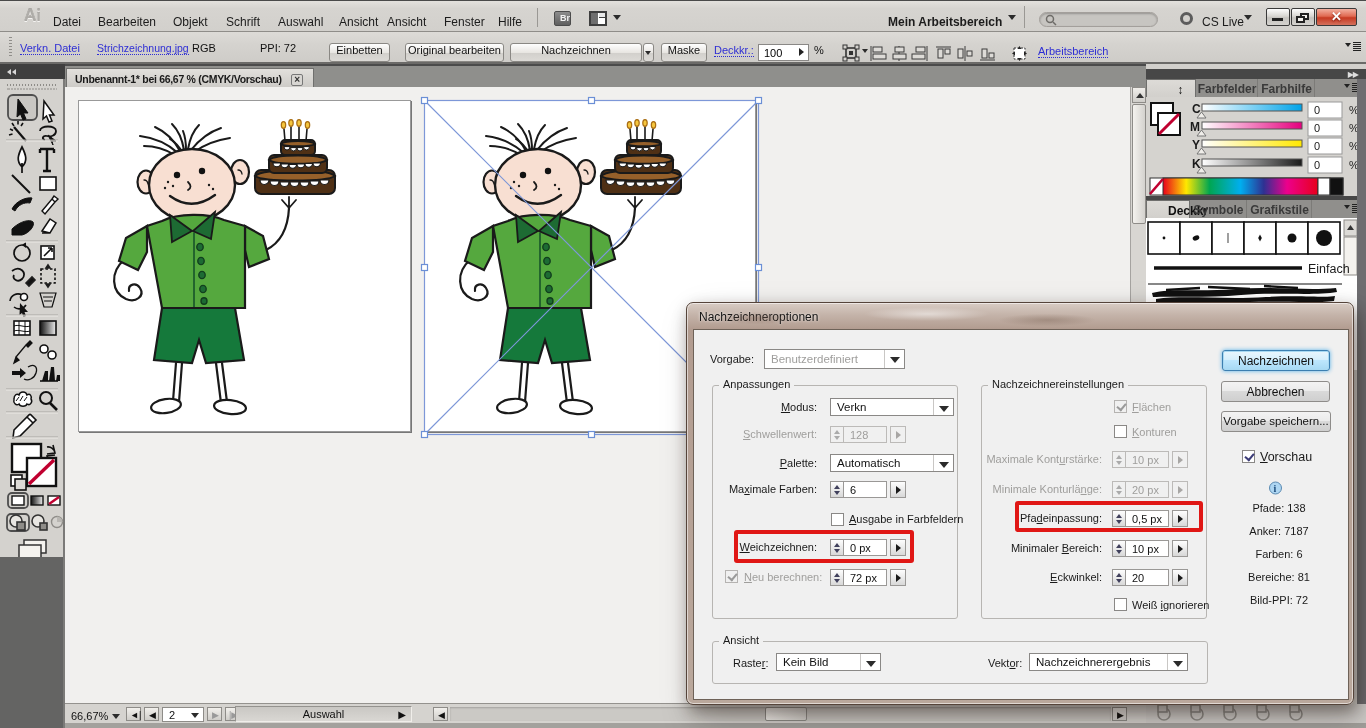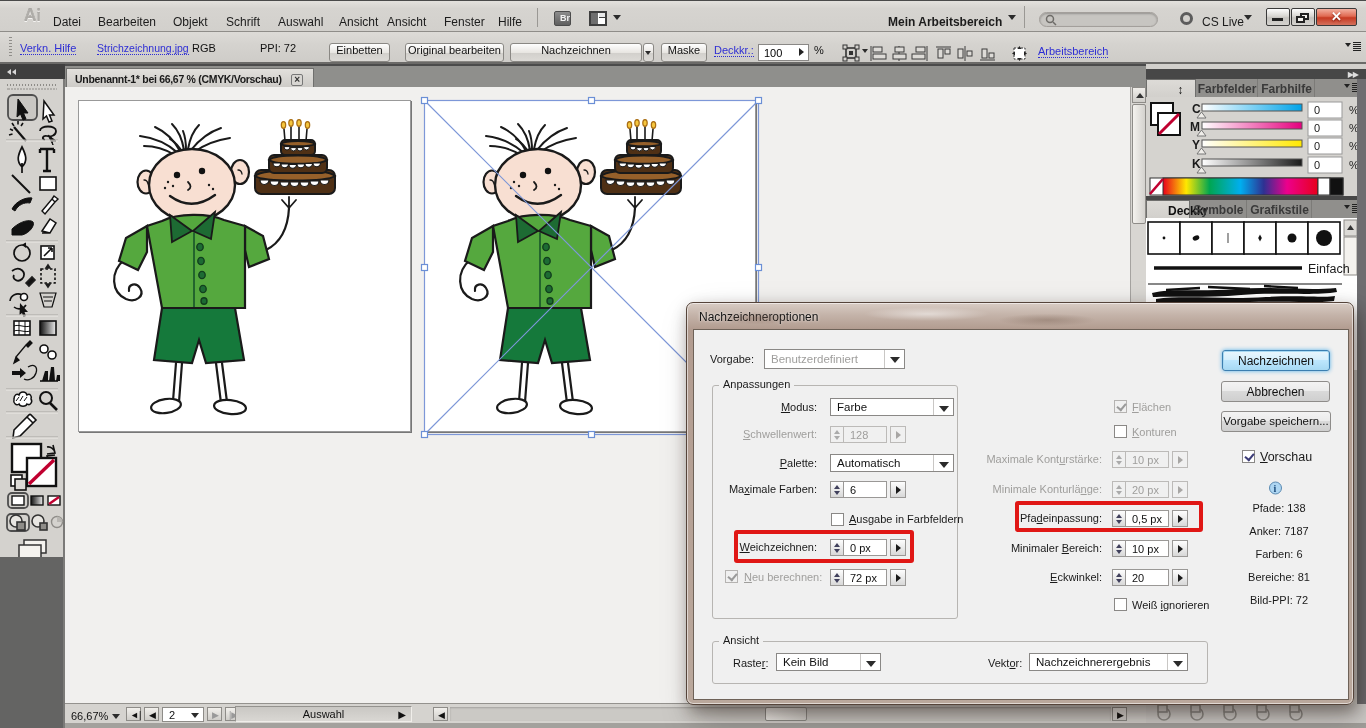--- a/index.html
+++ b/index.html
@@ -121,21 +121,21 @@
       </div>
  <div class="wbtn" style="left:1291px;width:24px">
    <div style="position:absolute;left:8px;top:4px;width:9px;height:7px;border:2px solid #222;background:#f4f2ee"></div>
    <div style="position:absolute;left:4px;top:7px;width:9px;height:7px;border:2px solid #222;background:#f4f2ee"></div>
  </div>
  <div class="wbtn" style="left:1316px;width:41px;background:linear-gradient(180deg,#f2b0a0 0,#e06a52 45%,#c63a22 55%,#d4715c 100%);color:#fff;font-weight:bold;font-size:13px;text-align:center;line-height:16px;text-shadow:0 1px 2px #7a1608">✕</div>
 </div>
 
 <div class="abs" id="controlbar">
  <div style="position:absolute;left:9px;top:5px;width:3px;height:20px;background:repeating-linear-gradient(180deg,#908e8a 0,#908e8a 1px,transparent 1px,transparent 3px)"></div>
- <span class="link" style="left:20px;top:10px">Verkn. Hilfe</span>
+ <span class="link" style="left:20px;top:10px">Verkn. Datei</span>
  <span class="link" style="left:97px;top:10px;font-size:10.5px">Strichzeichnung.jpg</span>
  <span class="ctxt" style="left:192px;top:10px">RGB</span>
  <span class="ctxt" style="left:260px;top:10px">PPI: 72</span>
  <div class="cbtn" style="left:329px;width:61px">Einbetten</div>
  <div class="cbtn" style="left:405px;width:99px">Original bearbeiten</div>
  <div class="cbtn" style="left:510px;width:132px">Nachzeichnen</div>
  <div class="cbtn" style="left:643px;width:11px">
         <div class="dtri" style="position:absolute;left:1px;top:7px;border-left-width:3px;border-right-width:3px;border-top-width:4px"></div>
       </div>
  <div class="cbtn" style="left:661px;width:46px">Maske</div>
@@ -599,21 +599,21 @@
   <div class="combo" style="left:70px;top:19px;width:141px;color:#9f9e9c">
           <span class="tx">Benutzerdefiniert</span>
           <span class="ar"></span>
         </div>
 
   <div class="grp" style="left:18px;top:55px;width:246px;height:234px">
           <span class="grplbl" style="left:6px">Anpassungen</span>
         </div>
   <span class="dlbl" style="right:531px;top:71px"><u>M</u>odus:</span>
   <div class="combo" style="left:136px;top:68px;width:124px;height:18px">
-          <span class="tx" style="top:2px">Farbe</span>
+          <span class="tx" style="top:2px">Verkn</span>
           <span class="ar" style="height:16px"></span>
         </div>
   <span class="glabel" style="right:531px;top:98px"><u>S</u>chwellenwert:</span>
   <div class="spin dis" style="left:136px;top:96px">
           <span class="ud udar"></span>
           <span class="vb" style="width:44px">128</span>
           <span class="rb" style="left:60px"></span>
         </div>
   <span class="dlbl" style="right:531px;top:127px"><u>P</u>alette:</span>
   <div class="combo" style="left:136px;top:124px;width:124px;height:18px">
@@ -636,20 +636,23 @@
         </div>
   <div class="redbox" style="left:40px;top:200px;width:180px;height:33px"></div>
   <div class="chk dis c" style="left:31px;top:240px"></div>
   <span class="glabel" style="left:50px;top:241px"><u>N</u>eu berechnen:</span>
   <div class="spin" style="left:136px;top:239px">
           <span class="ud udar"></span>
           <span class="vb" style="width:44px">72 px</span>
           <span class="rb" style="left:60px"></span>
         </div>
 
+  <div class="grp" style="left:287px;top:55px;width:226px;height:234px">
+          <span class="grplbl" style="left:6px">Nachzeichnereinstellungen</span>
+        </div>
   <div class="chk dis c" style="left:420px;top:70px"></div>
   <span class="glabel" style="left:438px;top:71px"><u>F</u>lächen</span>
   <div class="chk" style="left:420px;top:95px"></div>
   <span class="glabel" style="left:438px;top:96px"><u>K</u>onturen</span>
   <span class="glabel" style="right:246px;top:123px">Maximale Kont<u>u</u>rstärke:</span>
   <div class="spin dis" style="left:418px;top:121px">
           <span class="ud udar"></span>
           <span class="vb" style="width:44px">10 px</span>
           <span class="rb" style="left:60px"></span>
         </div>

